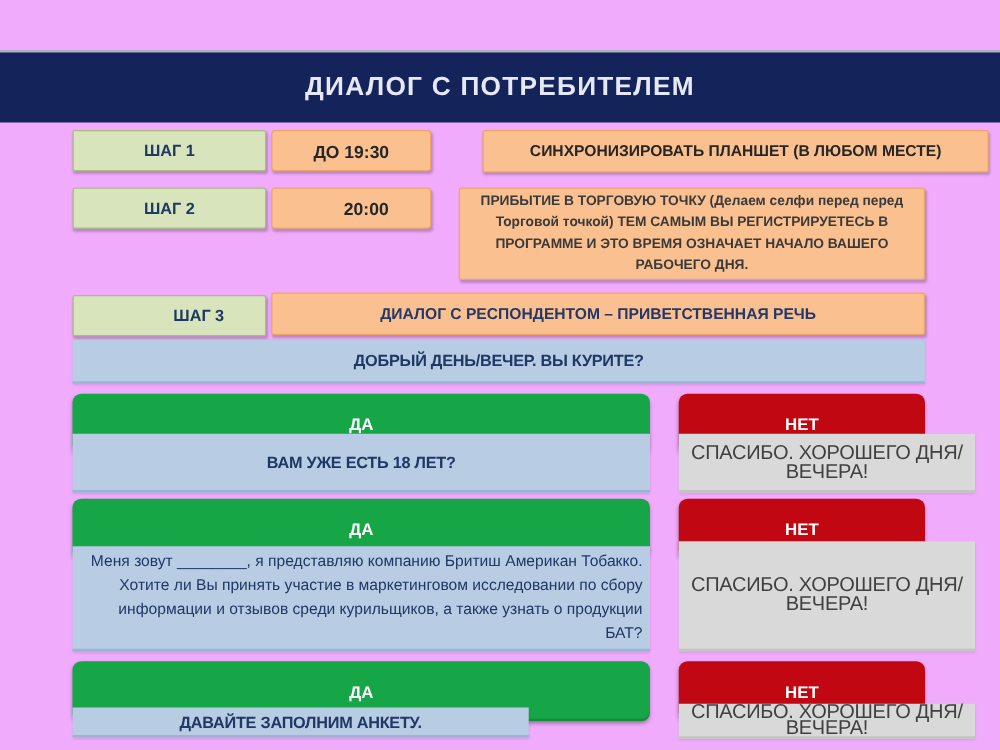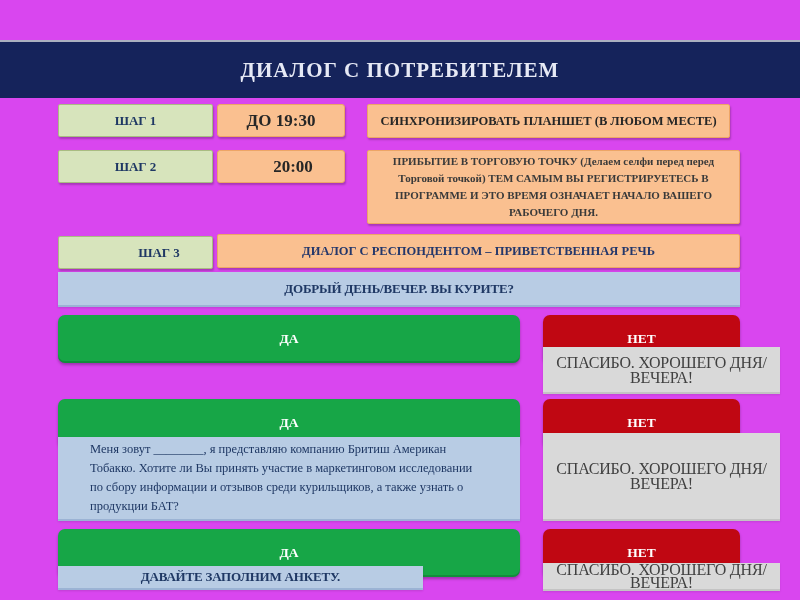--- a/index.html
+++ b/index.html
@@ -1,54 +1,54 @@
 <!DOCTYPE html>
 <html><head>
 <meta charset="utf-8">
 <style>
   html,body{margin:0;padding:0;background:#ffffff;}
   .slide{
-    position:relative;width:800px;height:600px;background:#d946ef;overflow:hidden;
-    font-family:Liberation Serif, serif;
+    position:relative;width:800px;height:600px;background:#f0abfc;overflow:hidden;
+    font-family:Liberation Sans, sans-serif;
   }
   .abs{position:absolute;box-sizing:border-box;display:flex;align-items:center;justify-content:center;text-align:center;}
   
   .header{
     left:0;right:0;top:40px;height:58px;background:#15235B;
     border-top:2px solid #aab0c0;
     color:#E6E9F5;font-size:21px;font-weight:bold;letter-spacing:1px;
   }
   
   .step{
     left:58px;width:155px;height:33px;background:#D7E4BC;border:1px solid #A9BC82;
     box-shadow:1px 2px 2px rgba(0,0,0,0.22);border-radius:2px;
     color:#1F3864;font-size:13px;font-weight:bold;
   }
   .time{
     left:217px;width:128px;height:33px;background:#FAC090;border:1px solid #EDA566;
     box-shadow:1px 2px 2px rgba(0,0,0,0.22);border-radius:3px;
-    color:#262626;font-size:17px;font-weight:bold;
+    color:#262626;font-size:14px;font-weight:bold;
   }
   .action{
     background:#FAC090;border:1px solid #EDA566;border-radius:2px;
     box-shadow:1px 2px 2px rgba(0,0,0,0.22);
     color:#262626;font-size:12.5px;font-weight:bold;
   }
-  .action1{left:367px;top:104px;width:363px;height:34px;}
+  .action1{left:386px;top:104px;width:405px;height:34px;}
   .action2{left:367px;top:150px;width:373px;height:74px;font-size:11px;line-height:17px;padding:6px 14px;color:#3A3A3A;}
   .action3{left:217px;top:234px;width:523px;height:34px;color:#24376B;}
   
   .qbar{
     background:#B8CCE4;border-bottom:2px solid #9BB3D4;
     color:#1F3864;font-size:13px;font-weight:bold;letter-spacing:-0.2px;
     box-shadow:0 1px 2px rgba(0,0,0,0.12);
   }
   .para{
-    font-weight:normal;text-align:left;justify-content:flex-start;
-    font-size:12.5px;line-height:19px;padding:0 32px;letter-spacing:0;
+    font-weight:normal;text-align:right;justify-content:flex-start;
+    font-size:12.5px;line-height:19px;padding:0 6px;letter-spacing:0;
   }
   
   .btn{
     height:48px;border-radius:7px;color:#ffffff;font-size:13.5px;font-weight:bold;
     box-shadow:0 2px 3px rgba(0,0,0,0.28), inset 0 -2px 0 rgba(0,0,0,0.15);
     cursor:pointer;
   }
   .yes{left:58px;width:462px;background:#17A647;}
   .no{left:543px;width:197px;background:#C00712;}
   
@@ -76,20 +76,21 @@
   <div class="abs action action2">ПРИБЫТИЕ В ТОРГОВУЮ ТОЧКУ  (Делаем селфи перед перед Торговой точкой) ТЕМ САМЫМ ВЫ РЕГИСТРИРУЕТЕСЬ В ПРОГРАММЕ И ЭТО ВРЕМЯ ОЗНАЧАЕТ НАЧАЛО ВАШЕГО РАБОЧЕГО ДНЯ.</div>
 
   <div class="abs step" style="top:236px;padding-left:47px;">ШАГ 3</div>
   <div class="abs action action3">ДИАЛОГ С РЕСПОНДЕНТОМ – ПРИВЕТСТВЕННАЯ РЕЧЬ</div>
 
   <div class="abs qbar" style="left:58px;top:272px;width:682px;height:35px;">ДОБРЫЙ ДЕНЬ/ВЕЧЕР. ВЫ КУРИТЕ?</div>
 
   <div class="abs btn yes" style="top:315px;">ДА</div>
   <div class="abs btn no" style="top:315px;">НЕТ</div>
 
+  <div class="abs qbar" style="left:58px;top:347px;width:462px;height:47px;">ВАМ УЖЕ ЕСТЬ 18 ЛЕТ?</div>
   <div class="abs thanks" style="top:347px;height:47px;">СПАСИБО. ХОРОШЕГО ДНЯ/ВЕЧЕРА!</div>
 
   <div class="abs btn yes" style="top:399px;">ДА</div>
   <div class="abs btn no" style="top:399px;">НЕТ</div>
 
   <div class="abs qbar para" style="left:58px;top:437px;width:462px;height:84px;">Меня зовут ________, я представляю компанию Бритиш Американ Тобакко. Хотите ли Вы принять участие в маркетинговом исследовании по сбору информации и отзывов среди курильщиков, а также узнать о продукции БАТ?</div>
   <div class="abs thanks" style="top:433px;height:88px;">СПАСИБО. ХОРОШЕГО ДНЯ/ВЕЧЕРА!</div>
 
   <div class="abs btn yes" style="top:529px;">ДА</div>
   <div class="abs btn no" style="top:529px;">НЕТ</div>

